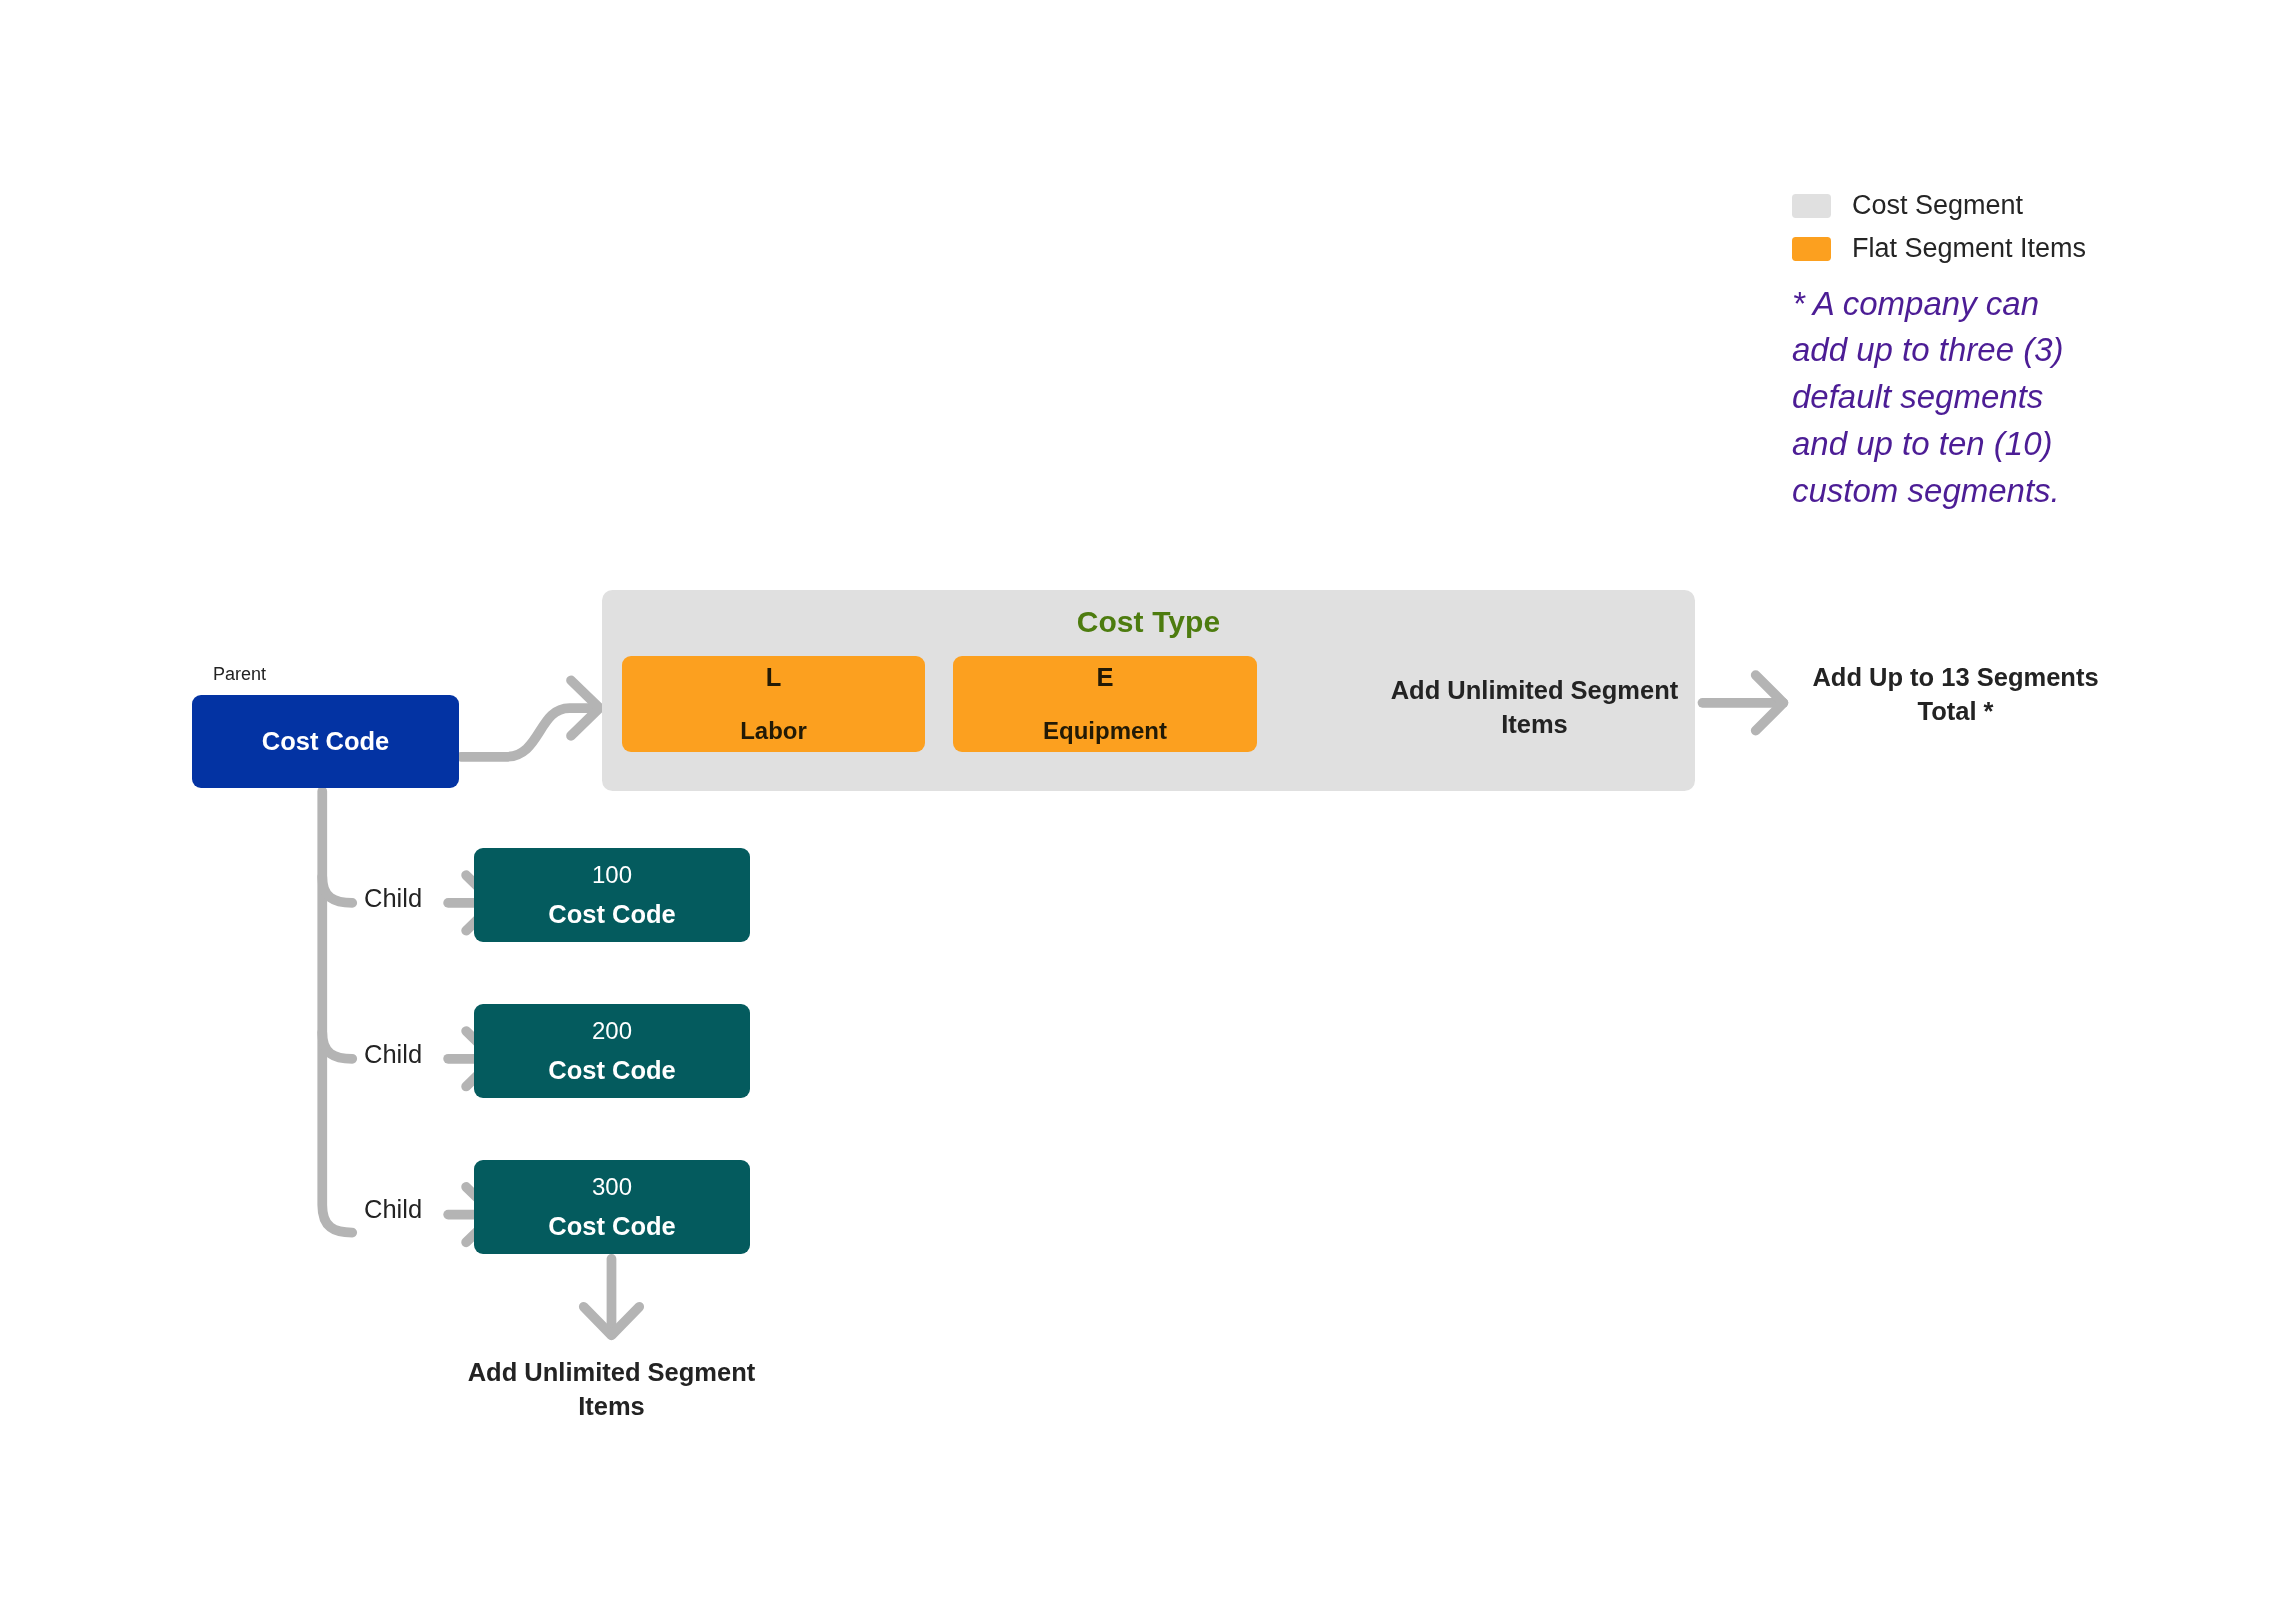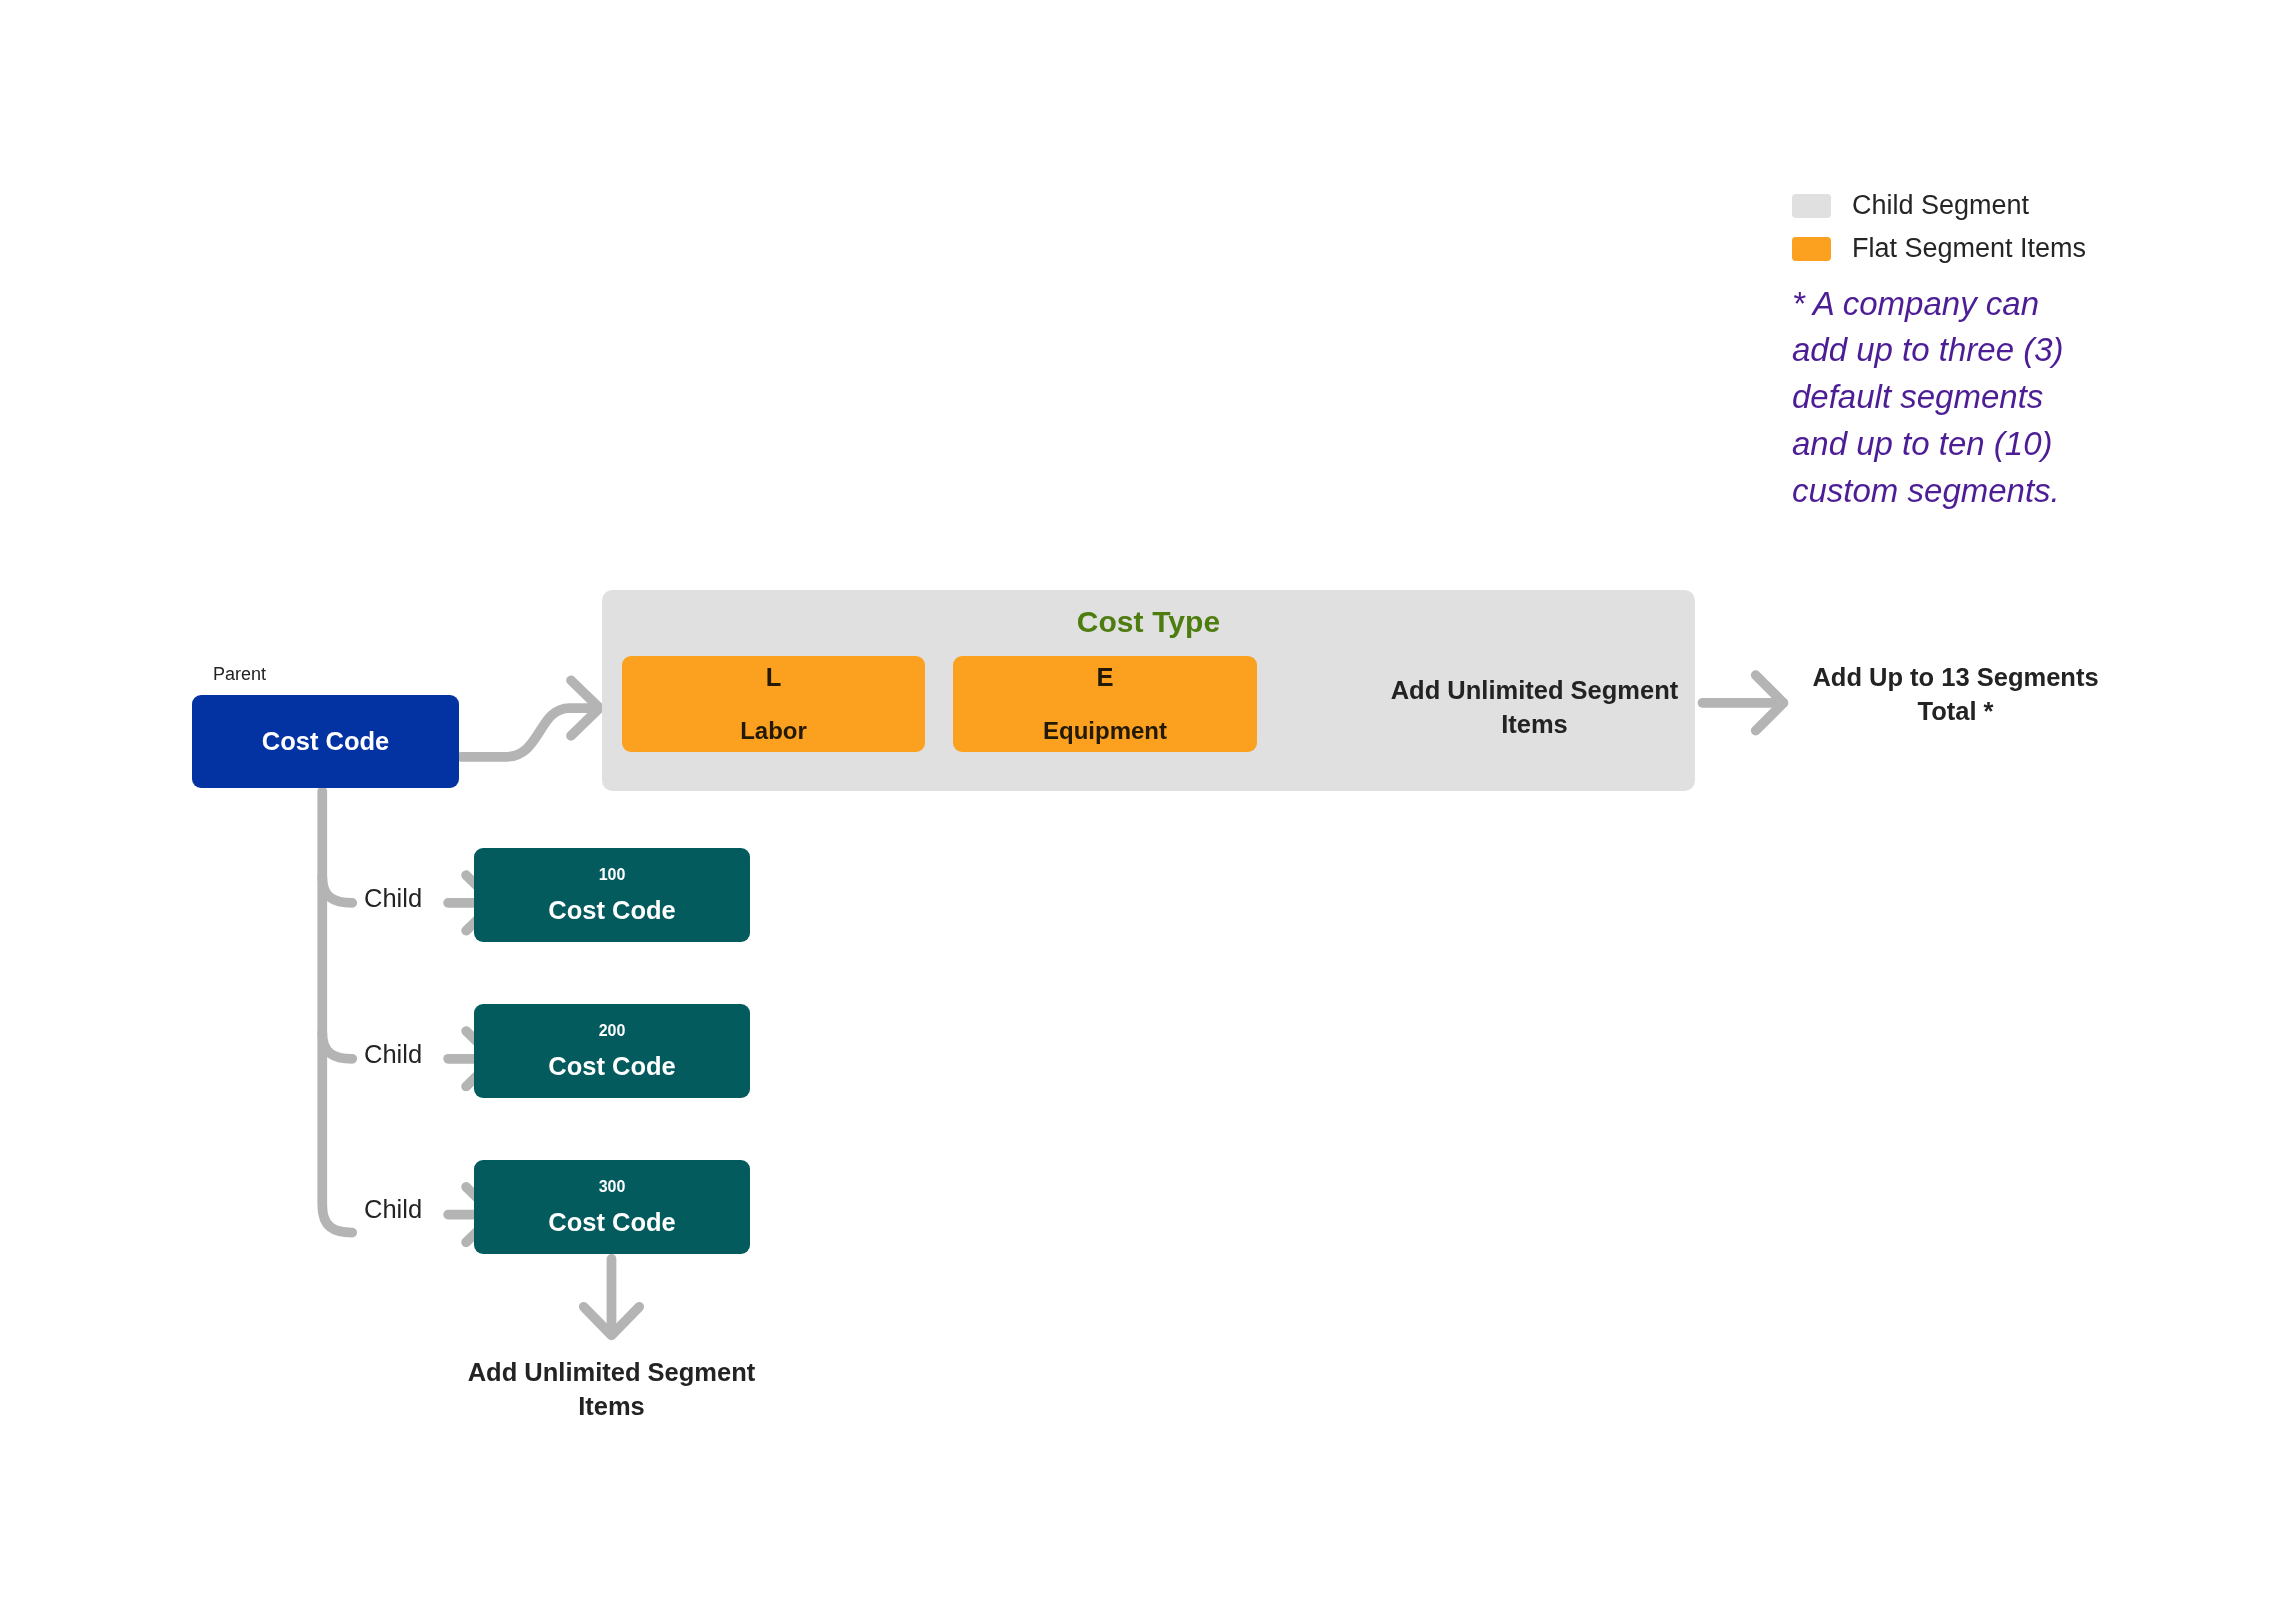--- a/index.html
+++ b/index.html
@@ -171,22 +171,22 @@
     height: 94px;
     background: #045b5e;
     border-radius: 9px;
     display: flex;
     flex-direction: column;
     align-items: center;
     justify-content: center;
     color: #ffffff;
   }
   .tier-item .code {
-    font-size: 16px;
-    font-weight: bold;
+    font-size: 24px;
+    font-weight: normal;
     line-height: 1;
   }
   .tier-item .name {
     font-size: 25.5px;
     font-weight: bold;
     line-height: 1;
     margin-top: 15px;
   }
   #tier-item-0 { top: 848px; }
   #tier-item-1 { top: 1004px; }
@@ -253,21 +253,21 @@
       <path d="M 2343 901 L 2380 938 L 2343 975"></path>
     </g>
   </svg>
 
   <div class="legend">
 
 
 
     <div class="legend-row">
       <span class="legend-swatch" style="background:#e0e0e0"></span>
-      <span class="legend-label">Child Segment</span>
+      <span class="legend-label">Cost Segment</span>
     </div>
 
     <div class="legend-row">
       <span class="legend-swatch" style="background:#fca01f"></span>
       <span class="legend-label">Flat Segment Items</span>
     </div>
 
     <div class="legend-note">* A company can add up to three (3) default segments and up to ten (10) custom segments.</div>
   </div>
 

